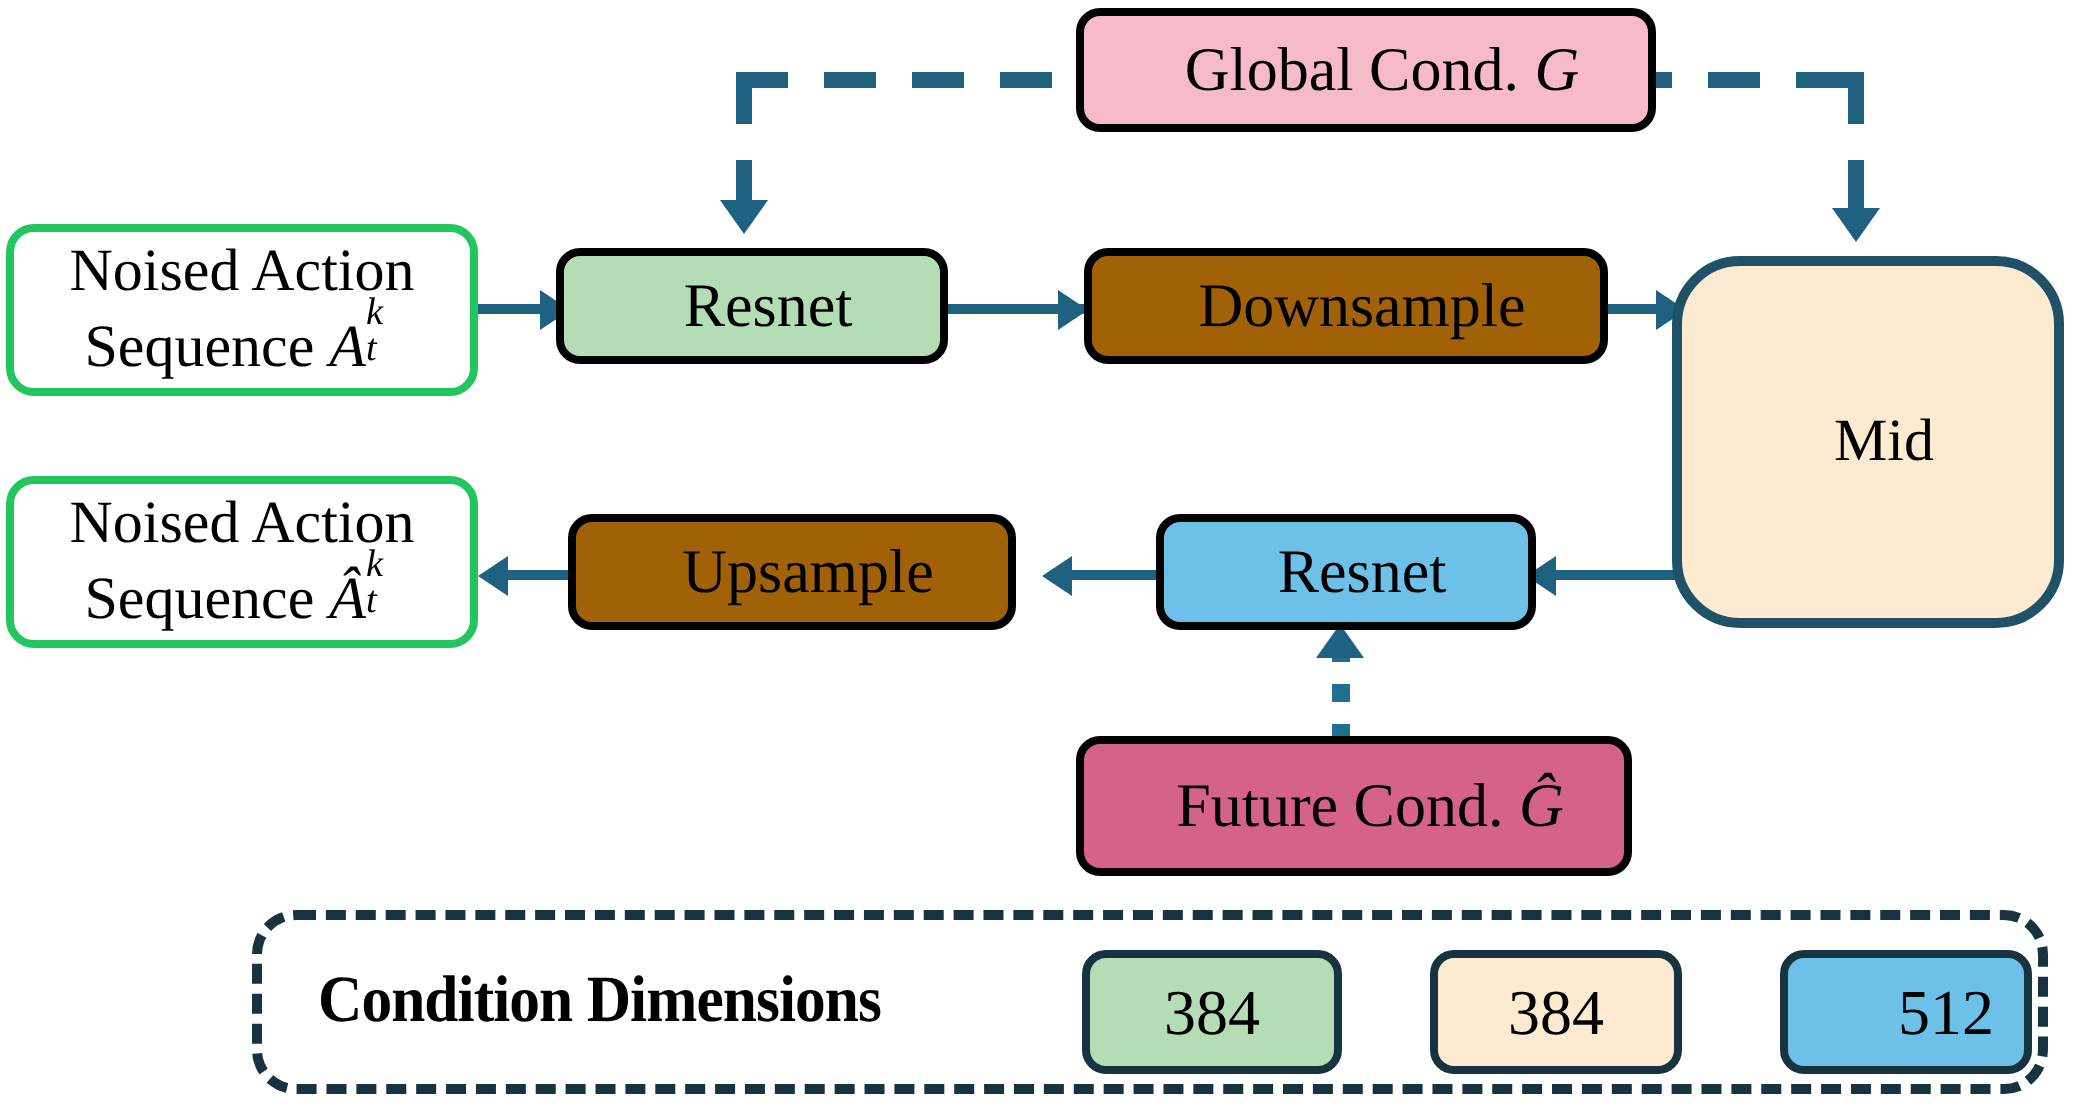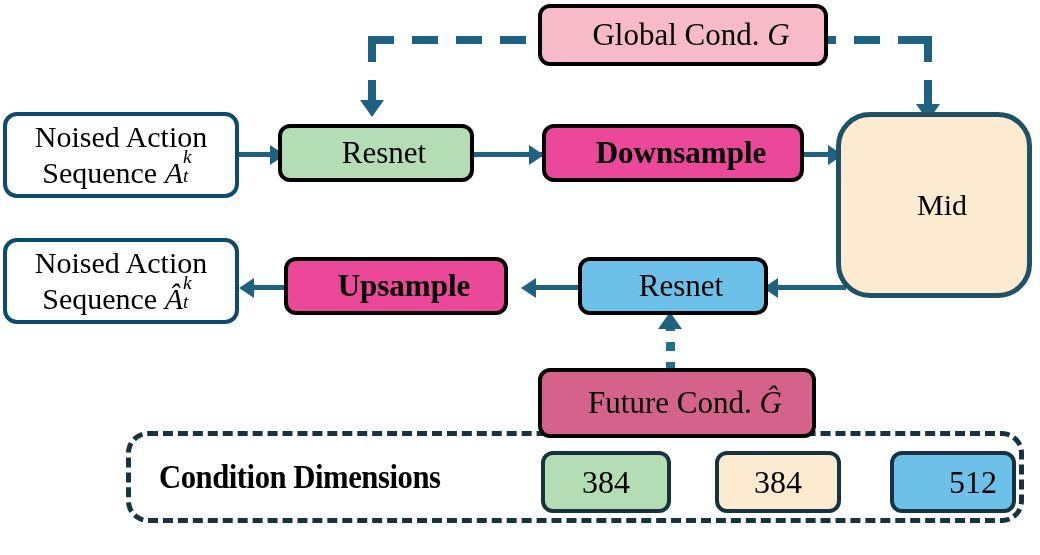--- a/index.html
+++ b/index.html
@@ -22,32 +22,32 @@
     align-items: center;
     justify-content: center;
     text-align: center;
     color: #000000;
     line-height: 1.08;
     z-index: 5;
     padding-left: 16px;
   }
   .node-io {
     background: #ffffff;
-    border: 4px solid #0c4a6e;
+    border: 4px solid #22c55e;
     border-radius: 14px;
     font-size: 30px;
     padding: 0 4px;
   }
   .node-proc {
     border: 4px solid #000000;
     border-radius: 12px;
     font-size: 31px;
   }
   .node-green  { background: #b5ddb5; }
-  .node-orange { background: #ec4899; font-weight: bold; }
+  .node-orange { background: #a16207; }
   .node-blue   { background: #6dc0e8; }
   .node-pink   { background: #f7bac8; }
   .node-mag    { background: #d4628b; }
   .node-cream  { background: #fcebd0; border-color: #1f5266; border-width: 5px; border-radius: 34px; }
 
   .math { font-style: italic; font-family: "Liberation Serif","DejaVu Serif",serif; }
   .supsub { display: inline-block; vertical-align: baseline; position: relative; width: .56em; height: 1em; }
   .supsub i { position: absolute; left: 0; font-size: .64em; font-style: italic; }
   .supsub i.k { top: -0.30em; }
   .supsub i.t { top: 0.66em; }
@@ -92,21 +92,21 @@
     z-index: 2;
     background-image: linear-gradient(to bottom, #22708f 0 9px, rgba(0,0,0,0) 9px 20px);
     background-size: 9px 20px;
     background-repeat: repeat-y;
   }
 
   
   #legend {
     position: absolute;
     left: 126px;
-    top: 431px;
+    top: 455px;
     width: 898px;
     height: 92px;
     border: 5px dashed #16333f;
     border-radius: 22px;
     box-sizing: border-box;
     z-index: 4;
   }
   #legend-label {
     position: absolute;
     left: 28px;
@@ -189,21 +189,21 @@
   </div>
 
   <div class="node node-proc node-green" style="left:278px; top:124px; width:196px; height:58px;">
     <span>Resnet</span>
   </div>
 
   <div class="node node-proc node-orange" style="left:542px; top:124px; width:262px; height:58px;">
     <span>Downsample</span>
   </div>
 
-  <div class="node node-proc node-cream" style="left:836px; top:112px; width:196px; height:186px; font-size:30px;justify-content:center;">
+  <div class="node node-proc node-cream" style="left:836px; top:128px; width:196px; height:186px; font-size:30px;justify-content:center;">
     <div>
       <div>Mid</div>
     </div>
   </div>
 
   <div class="node node-proc node-blue" style="left:578px; top:257px; width:190px; height:58px;">
     <span>Resnet</span>
   </div>
 
   <div class="node node-proc node-orange" style="left:284px; top:257px; width:224px; height:58px;">

